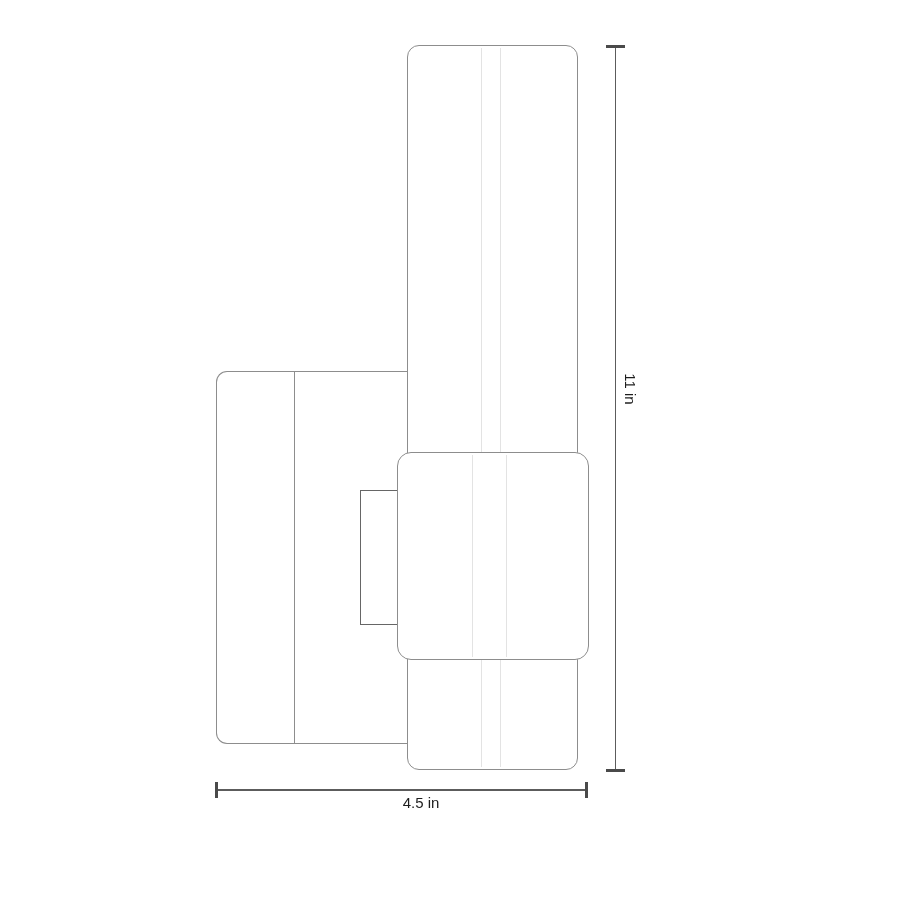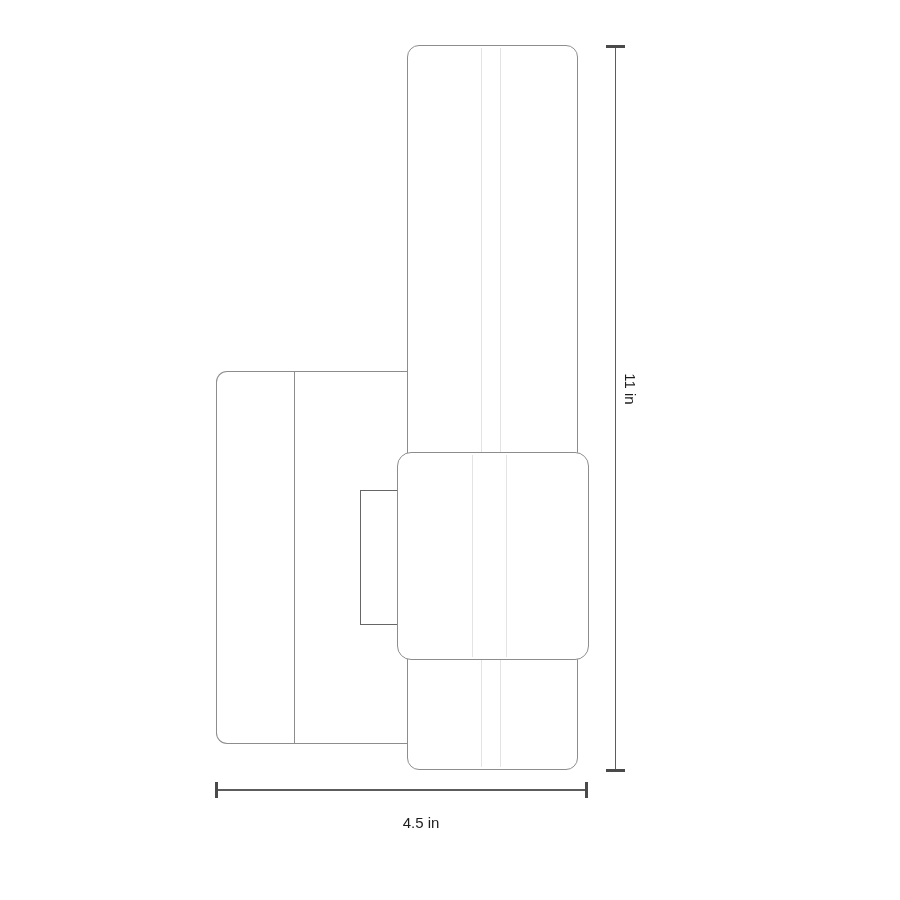--- a/index.html
+++ b/index.html
@@ -111,21 +111,20 @@
     text-align: center;
   }
   .height-label {
     left: 610px; top: 380px;
     width: 40px; height: 18px;
     transform: rotate(90deg);
   }
   .width-label {
     left: 381px; top: 794px;
     width: 80px;
-    margin-top: 20px;
   }
 </style>
 </head>
 <body>
 
 <div id="canvas">
 
   <div class="shape backplate"></div>
   <div class="backplate-edge-line"></div>
 

